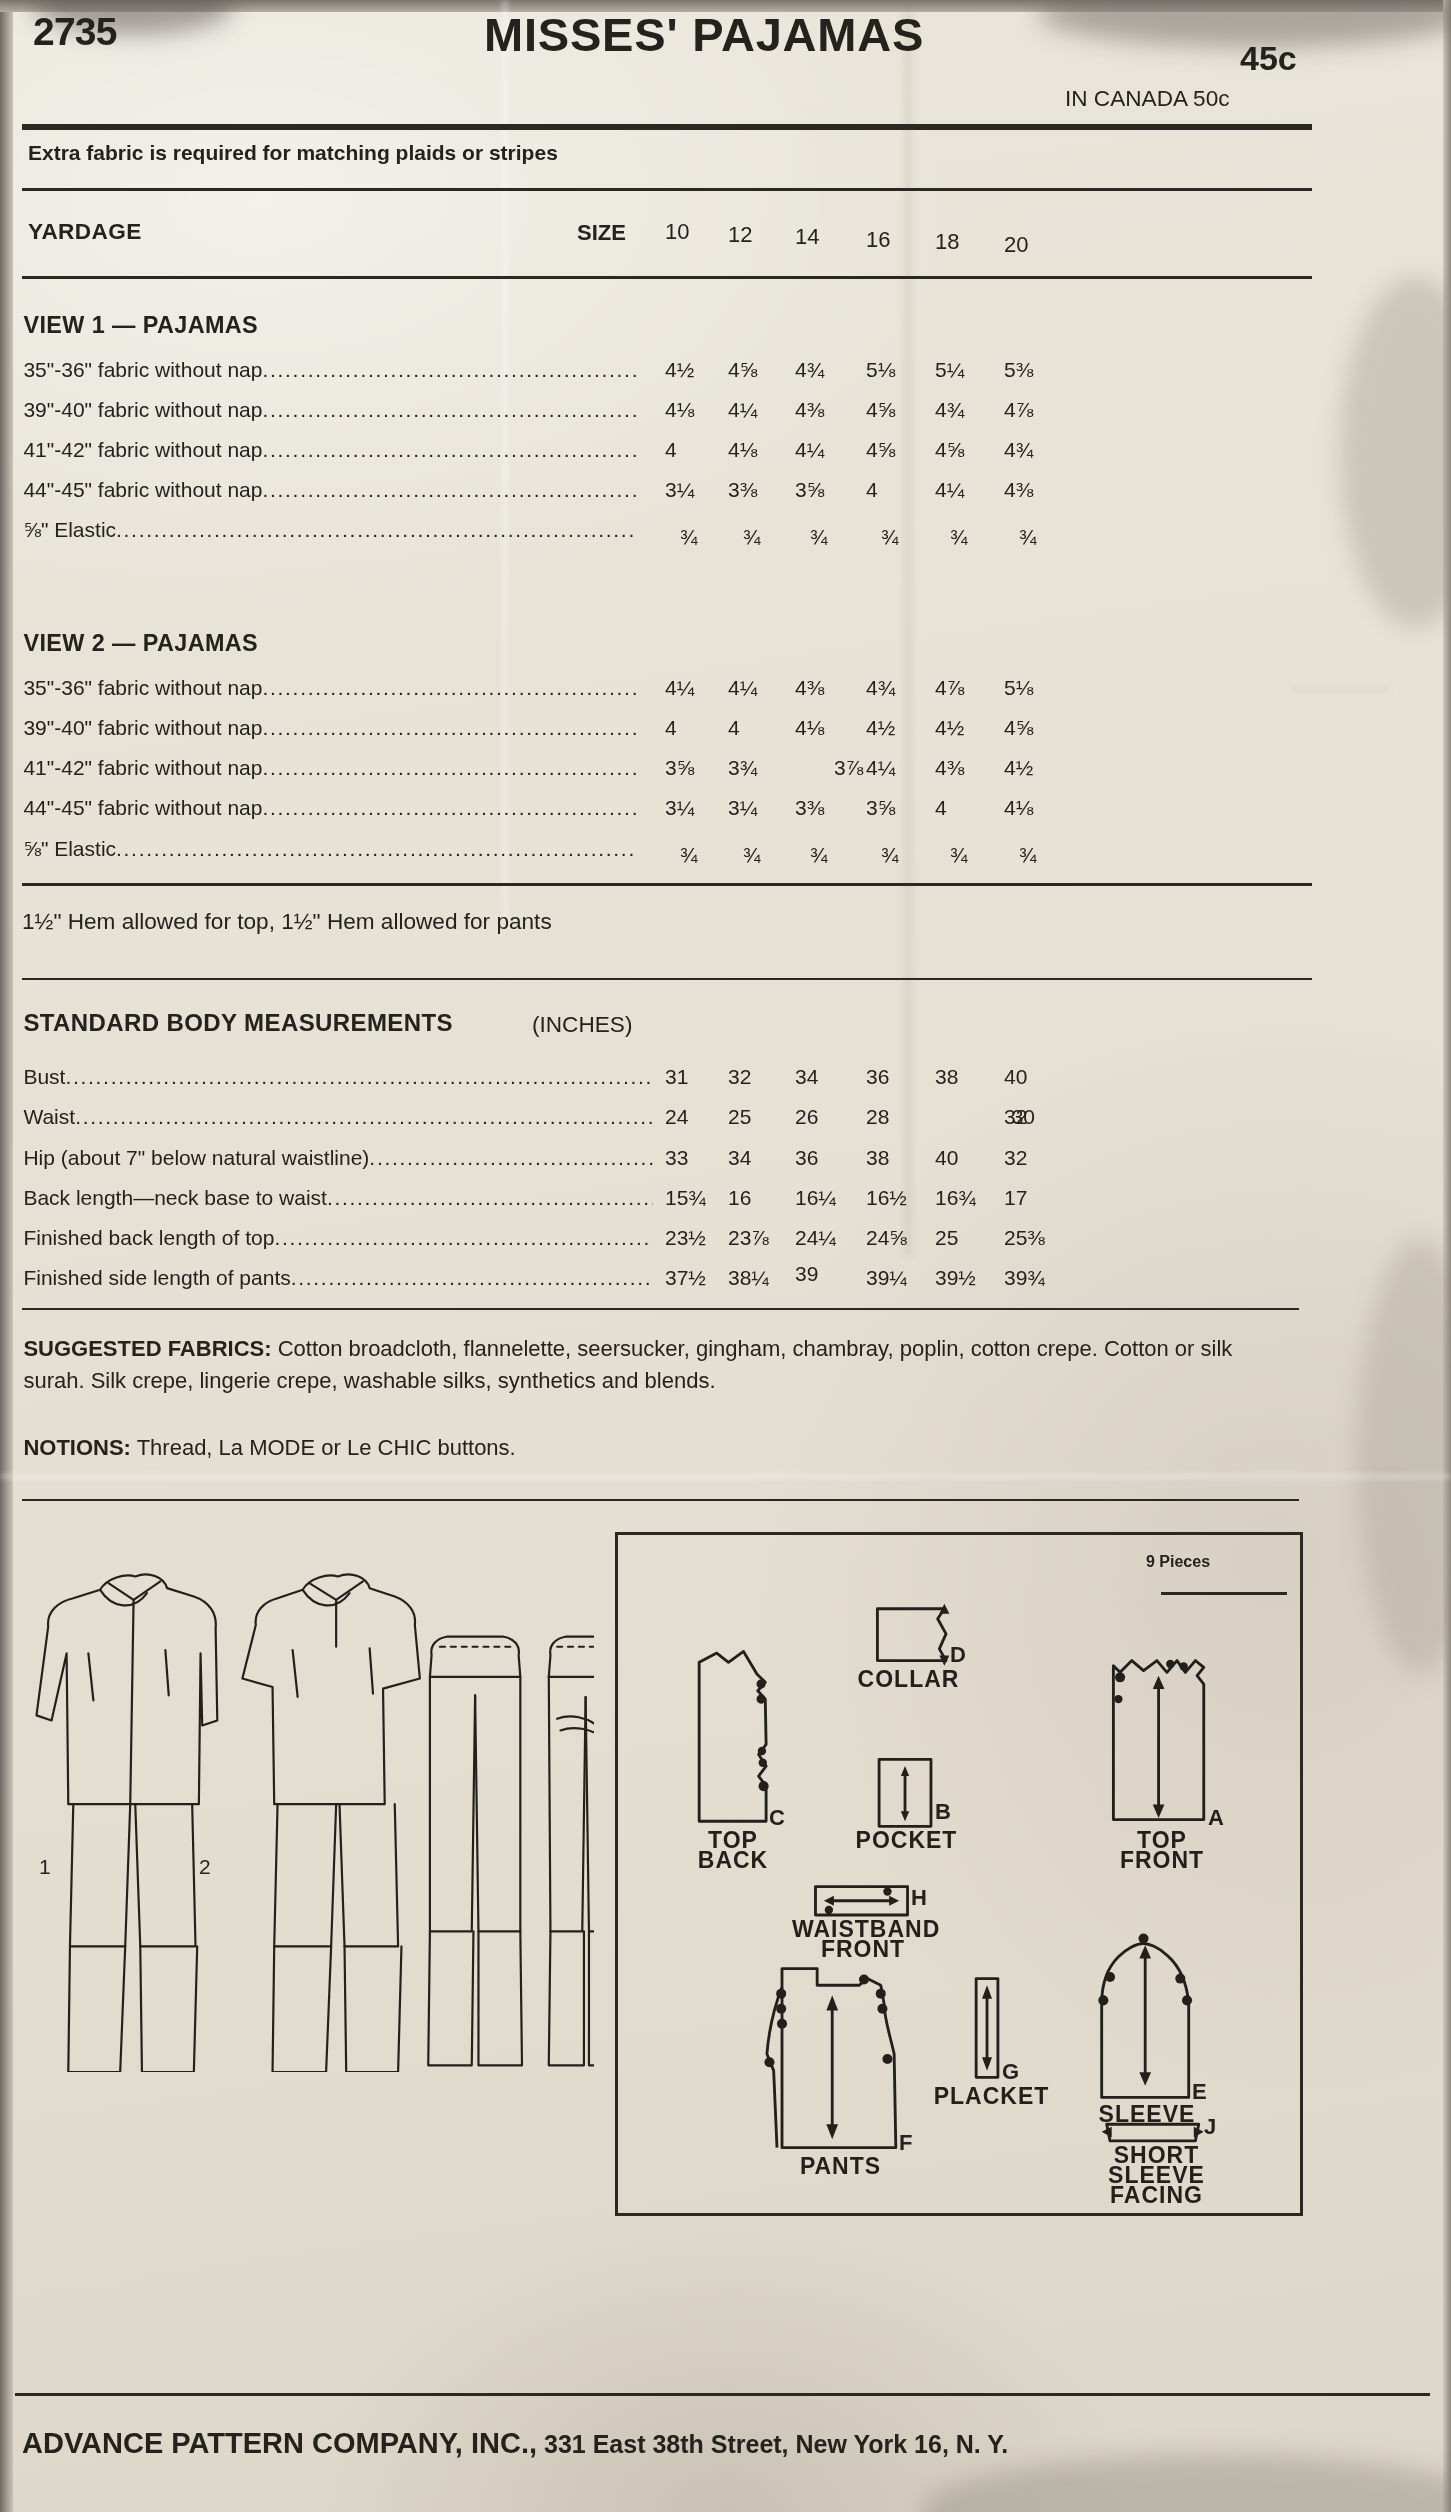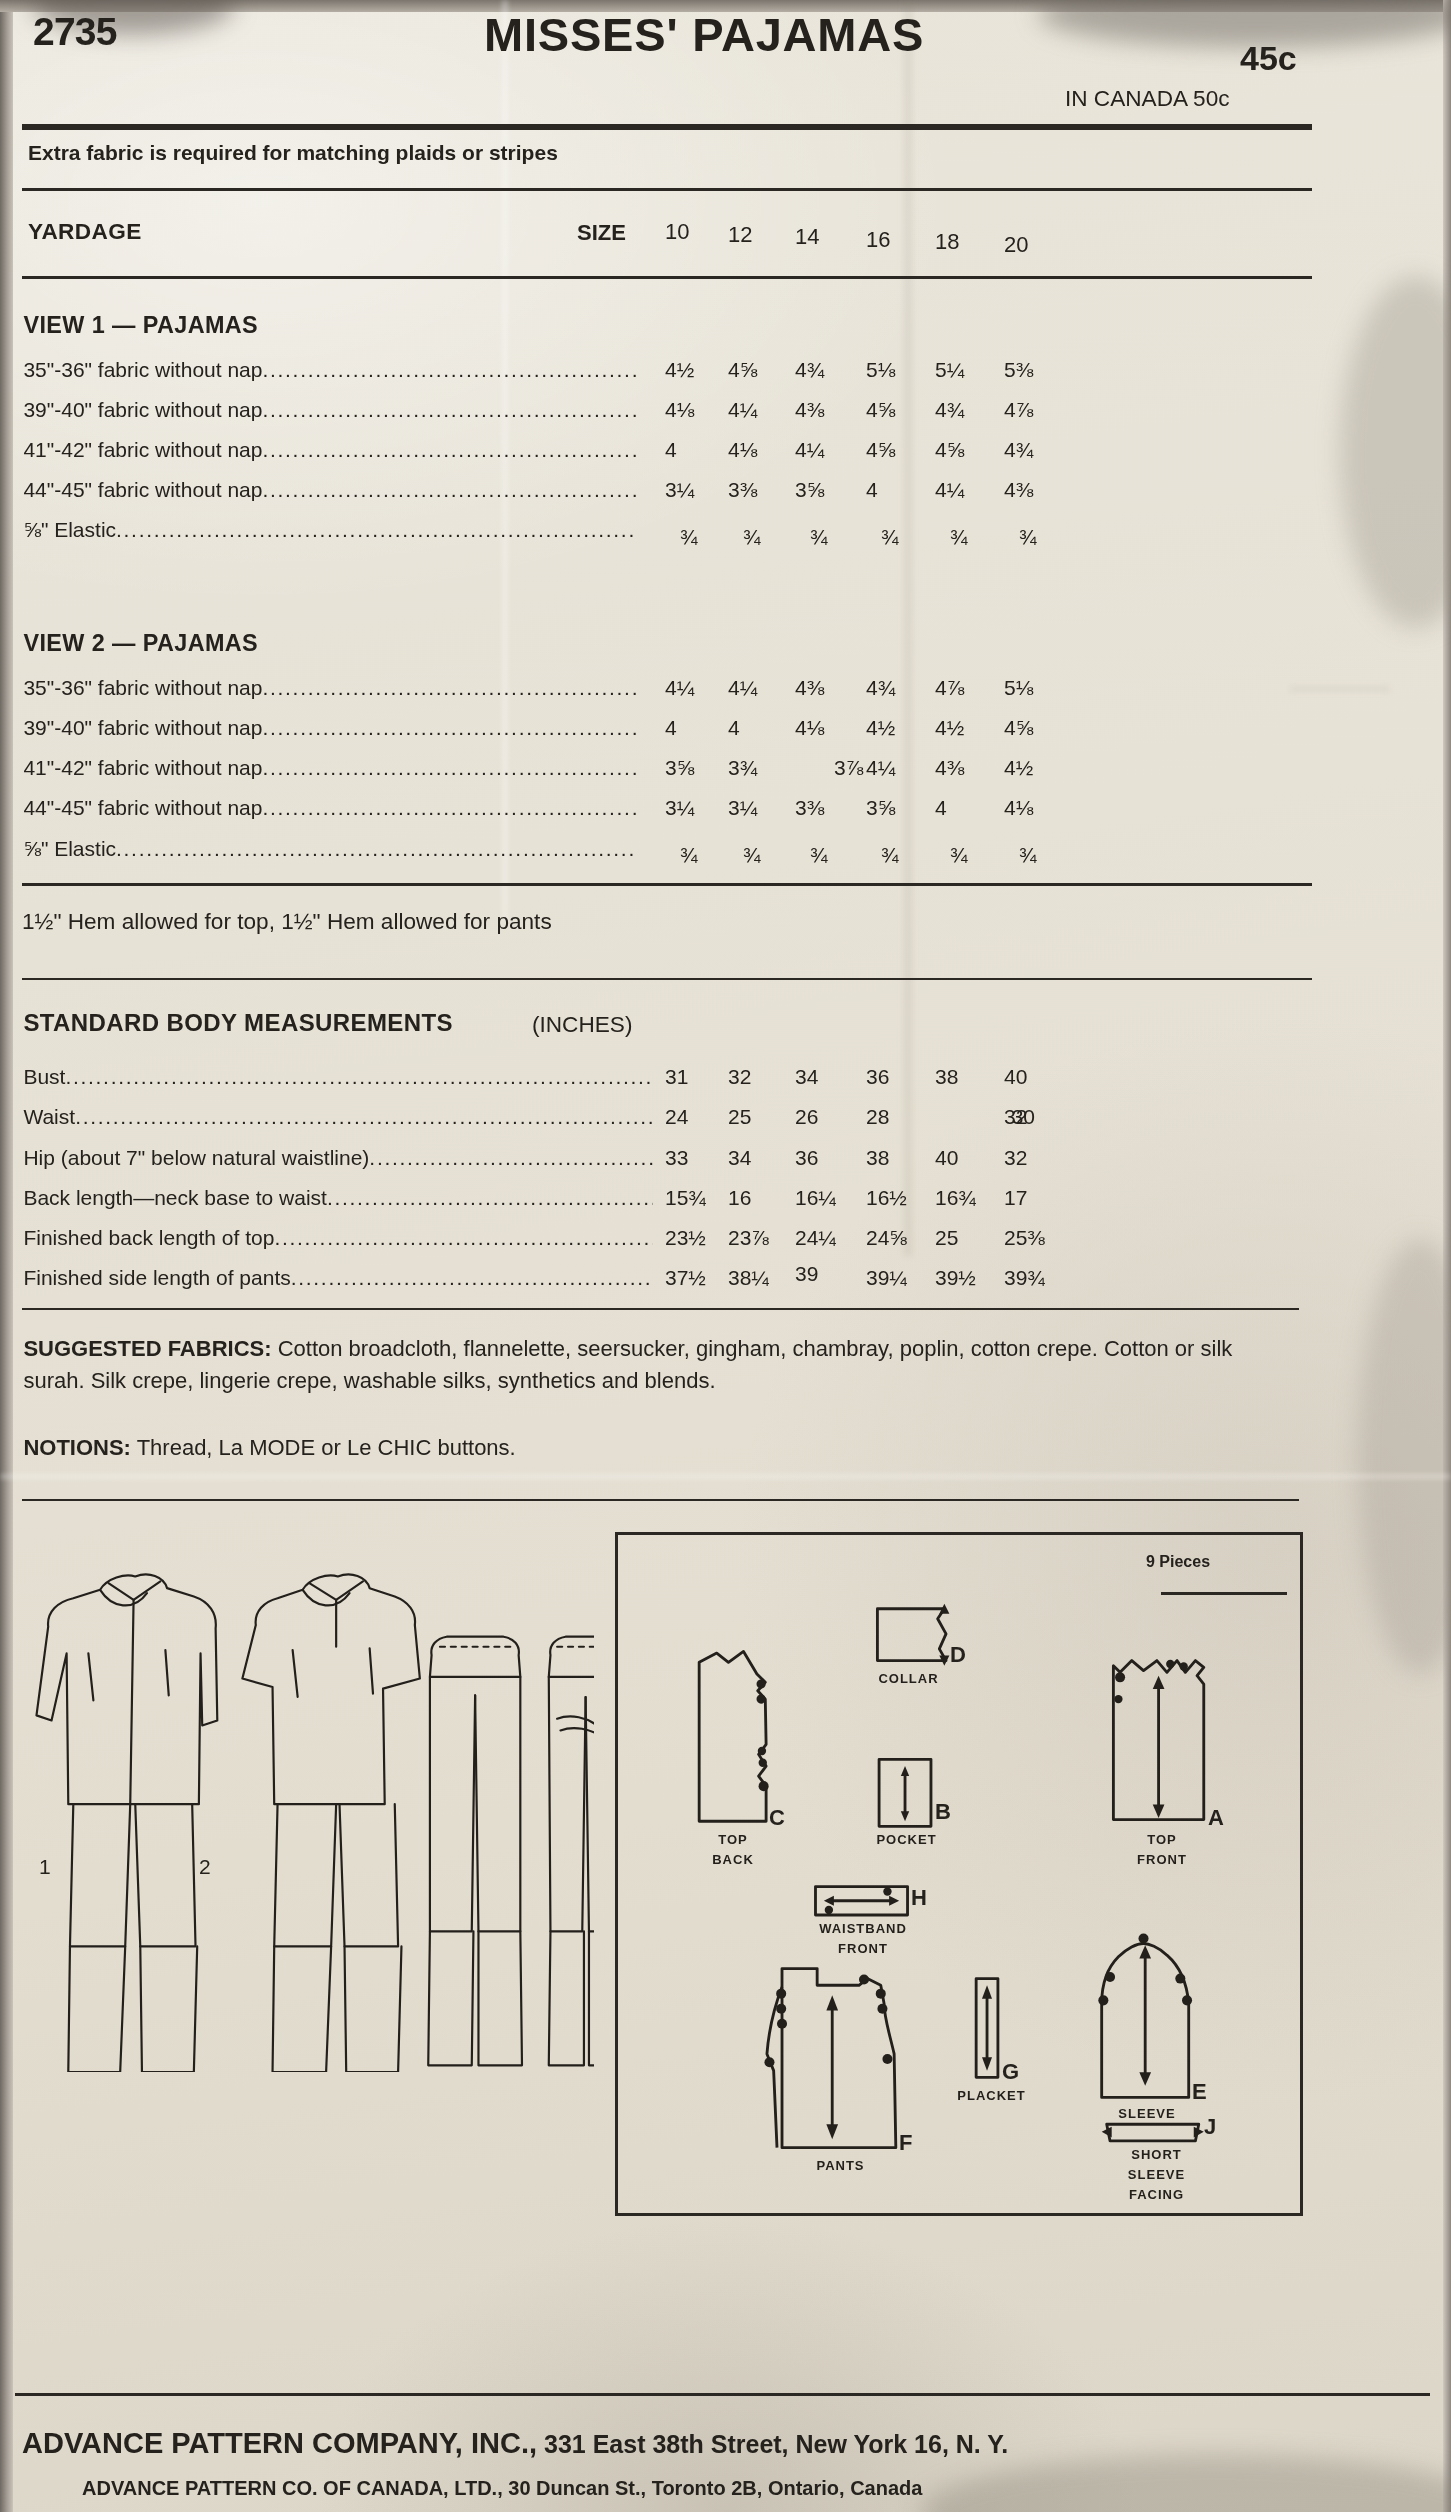--- a/index.html
+++ b/index.html
@@ -47,21 +47,21 @@
   .rule-hair{height:1.7px;}
   .note{font-size:21px;font-weight:bold;}
   .sec-head{font-size:22.6px;font-weight:bold;letter-spacing:0.4px;}
   .view-head{font-size:23.4px;font-weight:bold;letter-spacing:0.4px;}
   .row-label{font-size:21px;}
   .val{font-size:21px;text-align:center;}
   .size-lab{font-size:22px;font-weight:bold;}
   .size-num{font-size:22px;text-align:center;}
   .para{font-size:22px;line-height:32px;color:#25221e;position:absolute;}
   .para b{font-weight:bold;}
-  .piece-lab{font-size:13px;font-weight:bold;letter-spacing:1px;text-align:center;
+  .piece-lab{font-size:23px;font-weight:bold;letter-spacing:1px;text-align:center;
              line-height:20px;color:#231f1b;}
   .piece-letter{font-size:22px;font-weight:bold;color:#231f1b;}
   .foot1{font-size:29px;font-weight:bold;letter-spacing:0px;}
   .foot2{font-size:20px;font-weight:bold;}
   .dots{display:inline-block;overflow:hidden;vertical-align:bottom;letter-spacing:1.7px;}
   
   #pieces-box{position:absolute;border:3.3px solid #2b2722;}
   .illus{position:absolute;}
 </style>
 </head>
@@ -426,16 +426,15 @@
 
     <div class="t piece-letter" style="left:586px;top:579px;">J</div>
     <div class="piece-lab" style="position:absolute;left:484px;top:610px;width:109px;"><span>SHORT<br>SLEEVE<br>FACING</span></div>
   </div>
 
   <div class="rule rule-thin" style="left:15px;top:2393px;width:1415px;"></div>
 
   <div class="t foot1" style="left:22px;top:2427px;">
     <span>ADVANCE PATTERN COMPANY, INC.,</span><span style="font-size:25px;font-weight:bold;"> 331 East 38th Street, New York 16, N. Y.</span>
   </div>
-  <div class="t foot2" style="left:82px;top:2477px;">ADVANCE PATTERN CO. OF CANADA, LTD., 30 Duncan St., Toronto 2B, Ontario, Canada</div>
 
 </div>
 
 
 </body></html>

